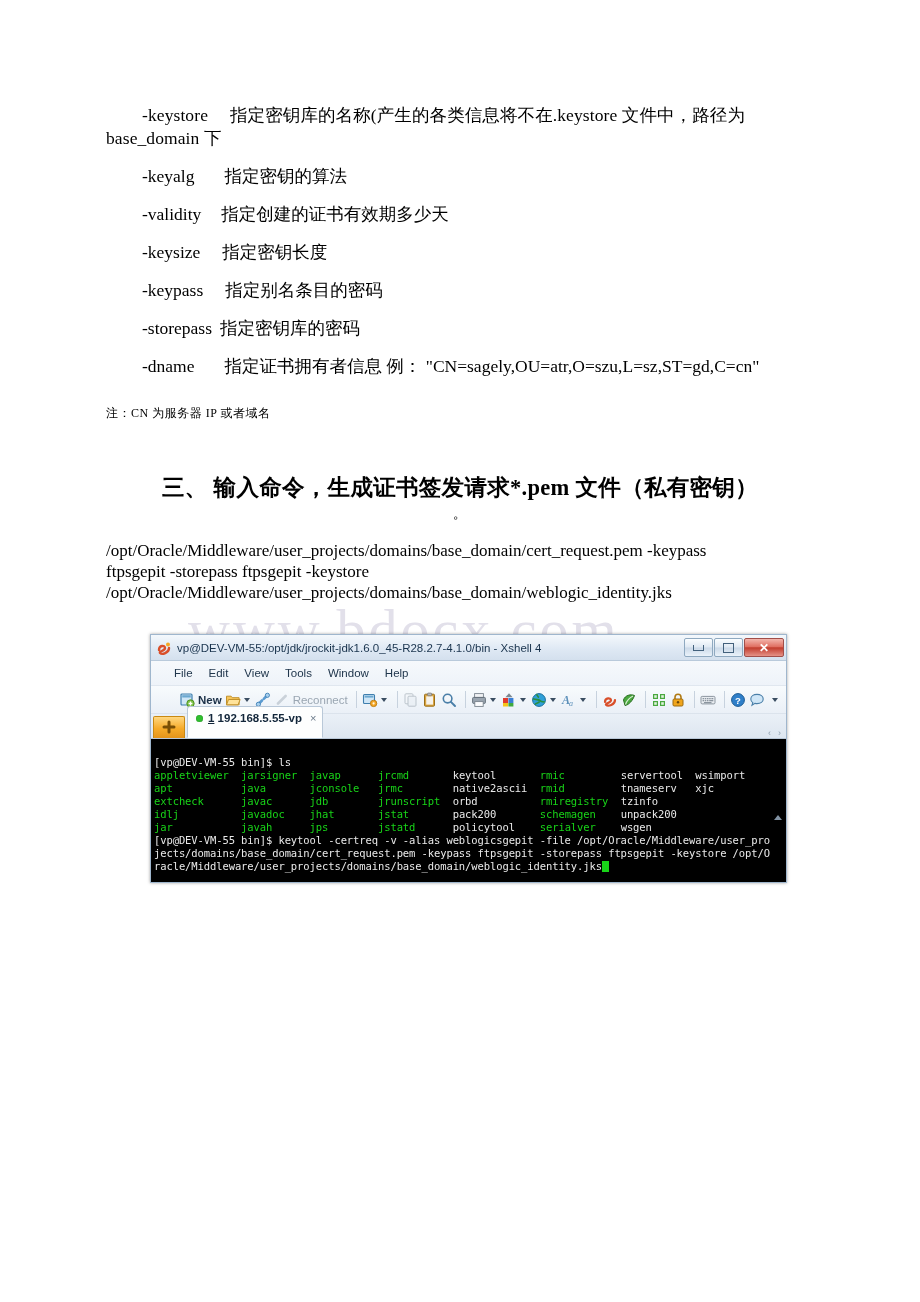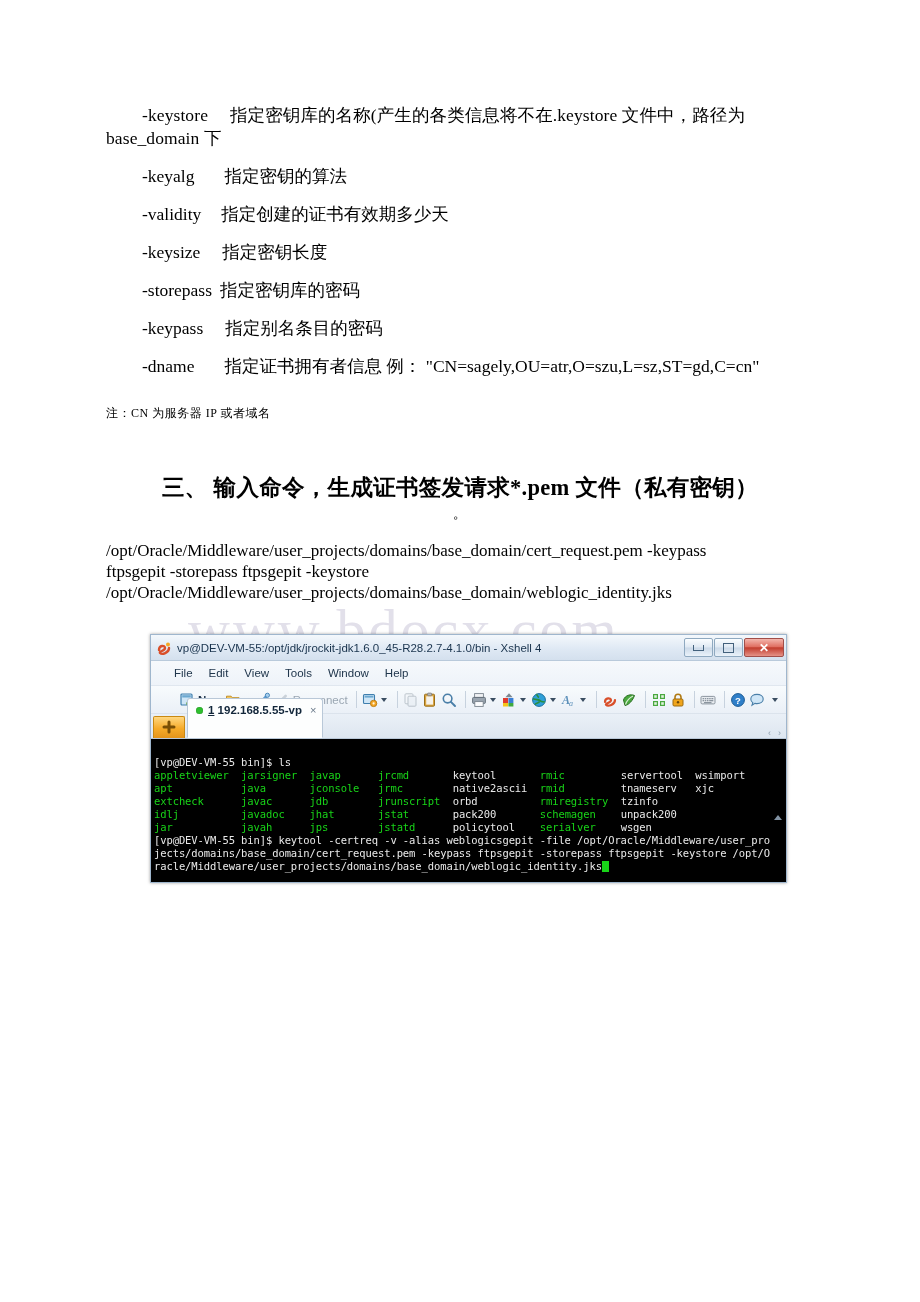--- a/index.html
+++ b/index.html
@@ -184,21 +184,21 @@
     border-radius:2px 2px 0 0;
     position:relative;
   }
   .tab-active {
     height:22px;
     background:#fdfefe;
     border:1px solid #b9c8d8;
     border-bottom:1px solid #fdfefe;
     border-radius:3px 3px 0 0;
     display:flex; align-items:center;
-    padding:0 6px 16px 8px;
+    padding:0 6px 8px 8px;
     margin-left:2px;
   }
   .tab-dot {
     width:7px; height:7px; border-radius:50%;
     background:#2fbf2f; margin-right:5px;
     box-shadow:inset 0 0 1px #106a10;
   }
   .tab-label { font-size:11.5px; font-weight:bold; color:#12263a; white-space:nowrap; }
   .tab-label .num { text-decoration:underline; }
   .tab-close { font-size:11px; color:#6b7a8a; margin-left:8px; }
@@ -261,25 +261,25 @@
 
   <div class="opt-row">
     <span class="opt-name">-validity</span><span class="opt-gap-2"></span><span>指定创建的证书有效期多少天</span>
   </div>
 
   <div class="opt-row">
     <span class="opt-name">-keysize</span><span class="opt-gap-3"></span><span>指定密钥长度</span>
   </div>
 
   <div class="opt-row">
+    <span class="opt-name">-keypass</span><span class="opt-gap-3"></span><span>指定别名条目的密码</span>
+  </div>
+
+  <div class="opt-row">
     <span class="opt-name">-storepass</span><span class="opt-gap-5"></span><span>指定密钥库的密码</span>
-  </div>
-
-  <div class="opt-row">
-    <span class="opt-name">-keypass</span><span class="opt-gap-3"></span><span>指定别名条目的密码</span>
   </div>
 
   <div class="opt-row">
     <span class="opt-name">-dname</span><span class="opt-gap-4"></span><span>指定证书拥有者信息 例：  "CN=sagely,OU=atr,O=szu,L=sz,ST=gd,C=cn"</span>
   </div>
 
   <div class="note">注：CN 为服务器 IP 或者域名</div>
 
   <div class="heading">三、 输入命令，生成证书签发请求*.pem 文件（私有密钥）</div>
   <div class="heading-tail">。</div>

